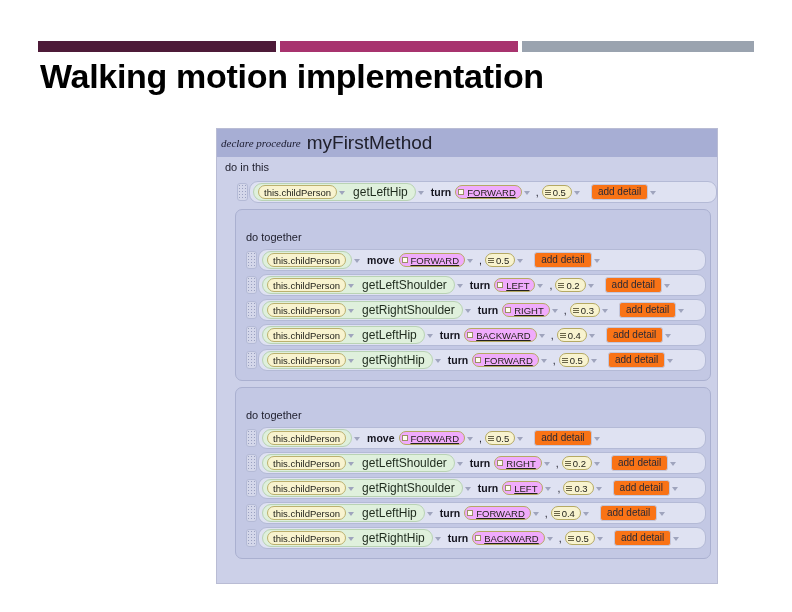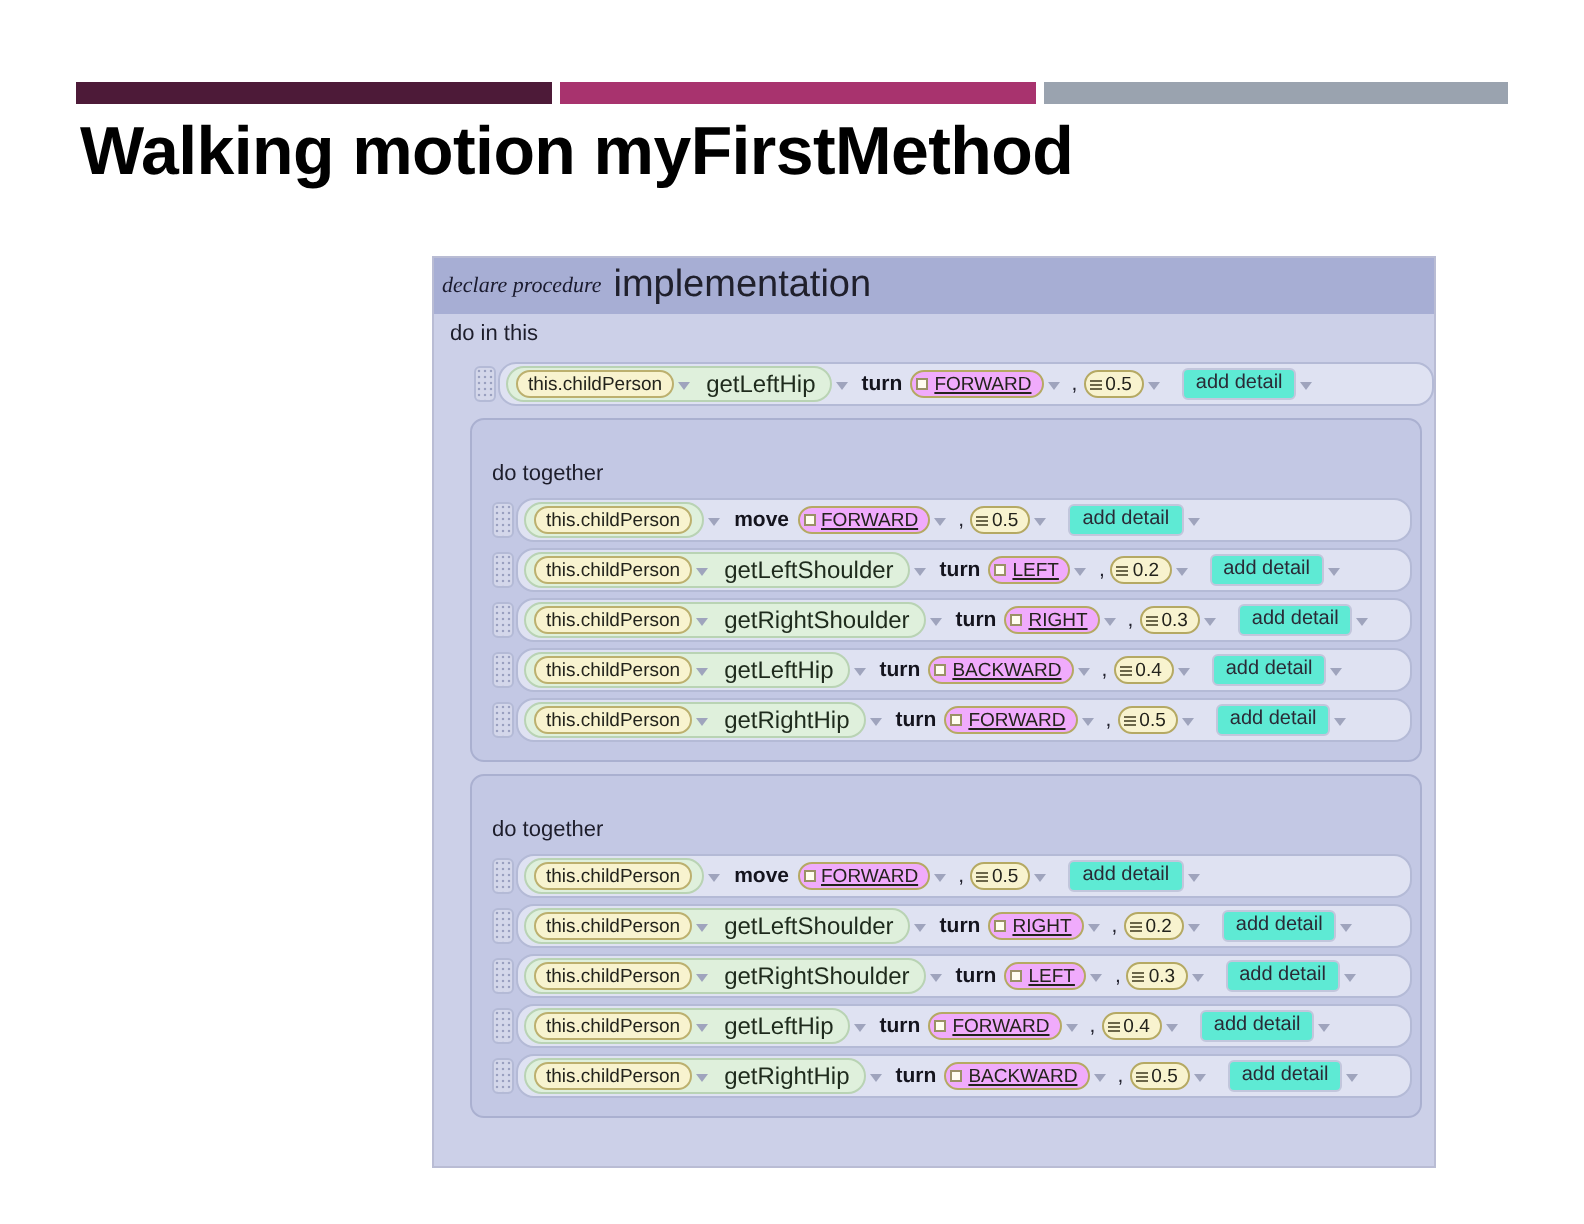--- a/index.html
+++ b/index.html
@@ -149,46 +149,46 @@
   }
   .hamb {
     width: 6px; height: 6px; margin-right: 2px; flex: 0 0 auto;
     background:
       linear-gradient(#6b6648, #6b6648) 0 1px / 6px 1px no-repeat,
       linear-gradient(#6b6648, #6b6648) 0 3px / 6px 1px no-repeat,
       linear-gradient(#6b6648, #6b6648) 0 5px / 6px 1px no-repeat;
   }
 
   .add-detail {
-    background: #5eead4;
+    background: #f97316;
     border: 1px solid #c2c6dc;
     border-radius: 3px;
     height: 16px; line-height: 14px;
     padding: 0 6px; margin-left: 8px;
     font-size: 10px; color: #2a2a36;
   }
 </style>
 </head>
 <body>
 
 <div id="slide">
 
   <div class="rule-bar">
     <div class="rule-seg" id="rule-dark"></div>
     <div class="rule-seg" id="rule-mid"></div>
     <div class="rule-seg" id="rule-light"></div>
   </div>
 
-  <div id="page-title">Walking motion myFirstMethod</div>
+  <div id="page-title">Walking motion implementation</div>
 
   <div id="ide-panel">
 
     <div id="ide-header">
       <span id="declare-label">declare procedure</span>
-      <span id="method-name">implementation</span>
+      <span id="method-name">myFirstMethod</span>
     </div>
 
     <div id="ide-body">
       <div class="do-order-label">do in this</div>
       <div id="top-rows">
           <div class="stmt top-level">
             <div class="handle"></div>
             <div class="subject-wrap">
               <span class="subject-pill">this.childPerson</span>
               <span class="caret"></span>

